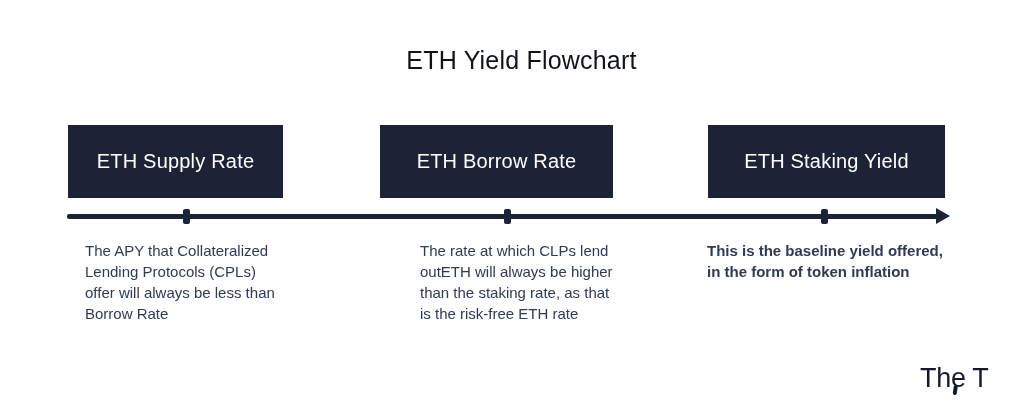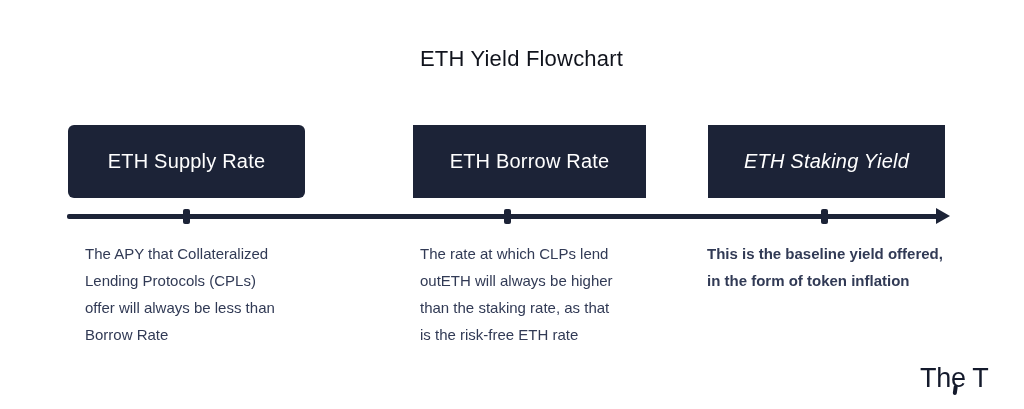--- a/index.html
+++ b/index.html
@@ -8,42 +8,42 @@
     font-family: "Liberation Sans", "DejaVu Sans", sans-serif;
     width: 1024px; height: 409px;
     position: relative; overflow: hidden;
   }
   .canvas { position: absolute; inset: 0; background: #ffffff; }
 
   .page-title {
     position: absolute;
     left: 0; right: 0; top: 46px;
     text-align: center;
-    font-size: 22px;
+    font-size: 25px;
     font-weight: 500;
     letter-spacing: 0.2px;
     color: #10131c;
     padding-left: 19px;
   }
 
   .stage-box {
     position: absolute;
     top: 125px;
     height: 73px;
     background: #1c2337;
     color: #ffffff;
     display: flex;
     align-items: center;
     justify-content: center;
     font-size: 20px;
     letter-spacing: 0.2px;
   }
-  .stage-box.s0 { left: 68px;  width: 237px; border-radius: 6px; }
-  .stage-box.s1 { left: 413px; width: 233px; }
-  .stage-box.s2 { left: 708px; width: 237px; font-style: italic; }
+  .stage-box.s0 { left: 68px;  width: 215px; }
+  .stage-box.s1 { left: 380px; width: 233px; }
+  .stage-box.s2 { left: 708px; width: 237px; }
 
   .timeline-line {
     position: absolute;
     left: 67px; top: 214px;
     width: 872px; height: 5px;
     background: #1c2337;
     border-radius: 2px;
   }
   .timeline-tick {
     position: absolute;
@@ -61,21 +61,21 @@
     width: 0; height: 0;
     border-top: 8.5px solid transparent;
     border-bottom: 8.5px solid transparent;
     border-left: 14px solid #1c2337;
   }
 
   .stage-description {
     position: absolute;
     top: 240px;
     font-size: 15px;
-    line-height: 27px;
+    line-height: 21px;
     color: #313a55;
     white-space: pre-line;
   }
   .stage-description.d0 { left: 85px;  width: 230px; }
   .stage-description.d1 { left: 420px; width: 230px; }
   .stage-description.d2 { left: 707px; width: 250px; font-weight: bold; }
 
   .brand-logo {
     position: absolute;
     left: 920px; top: 363px;

